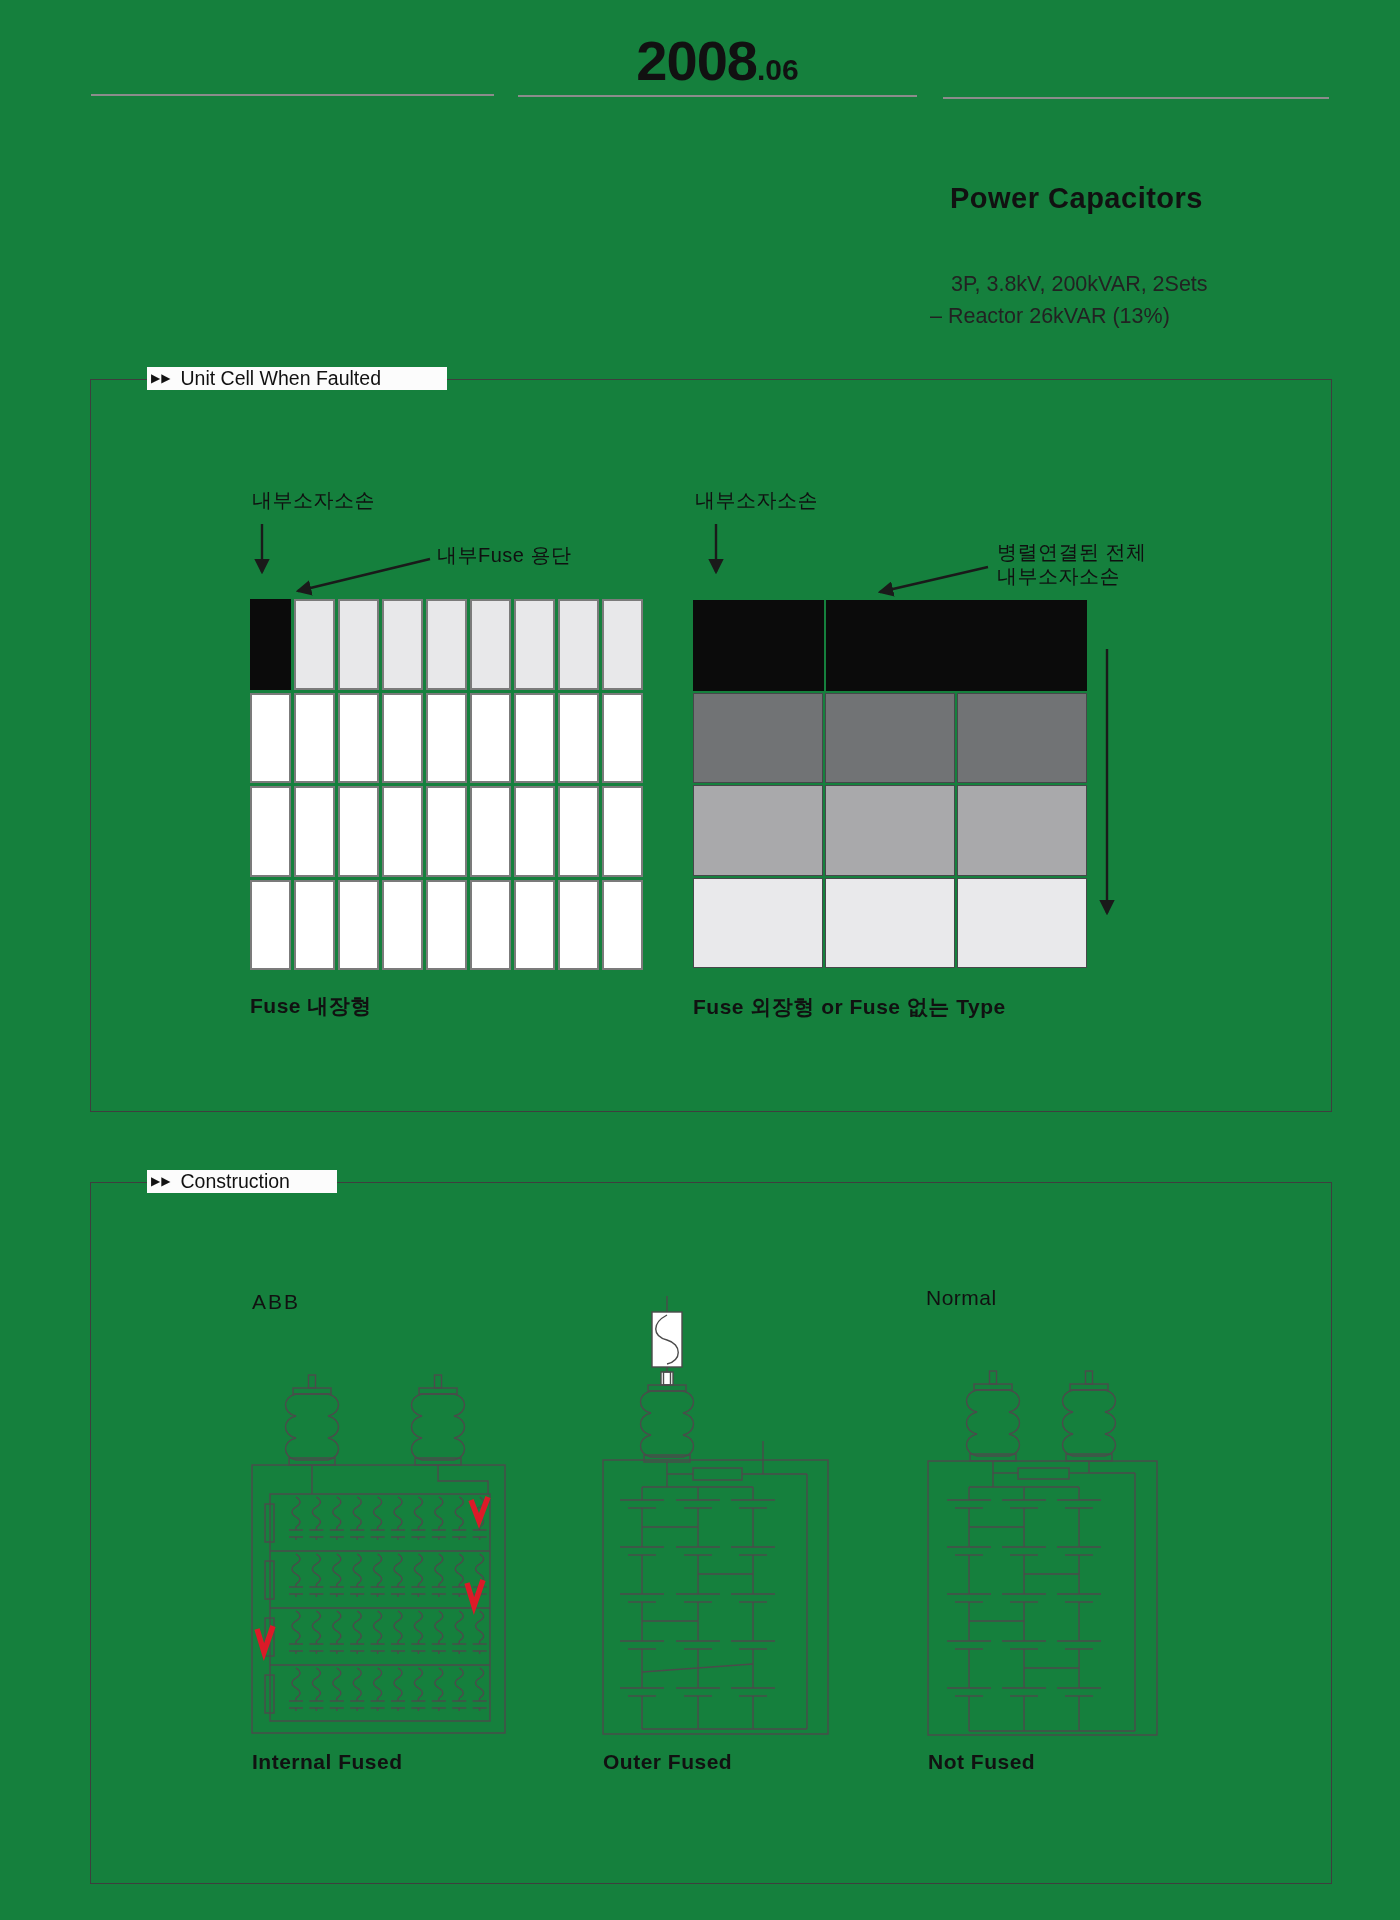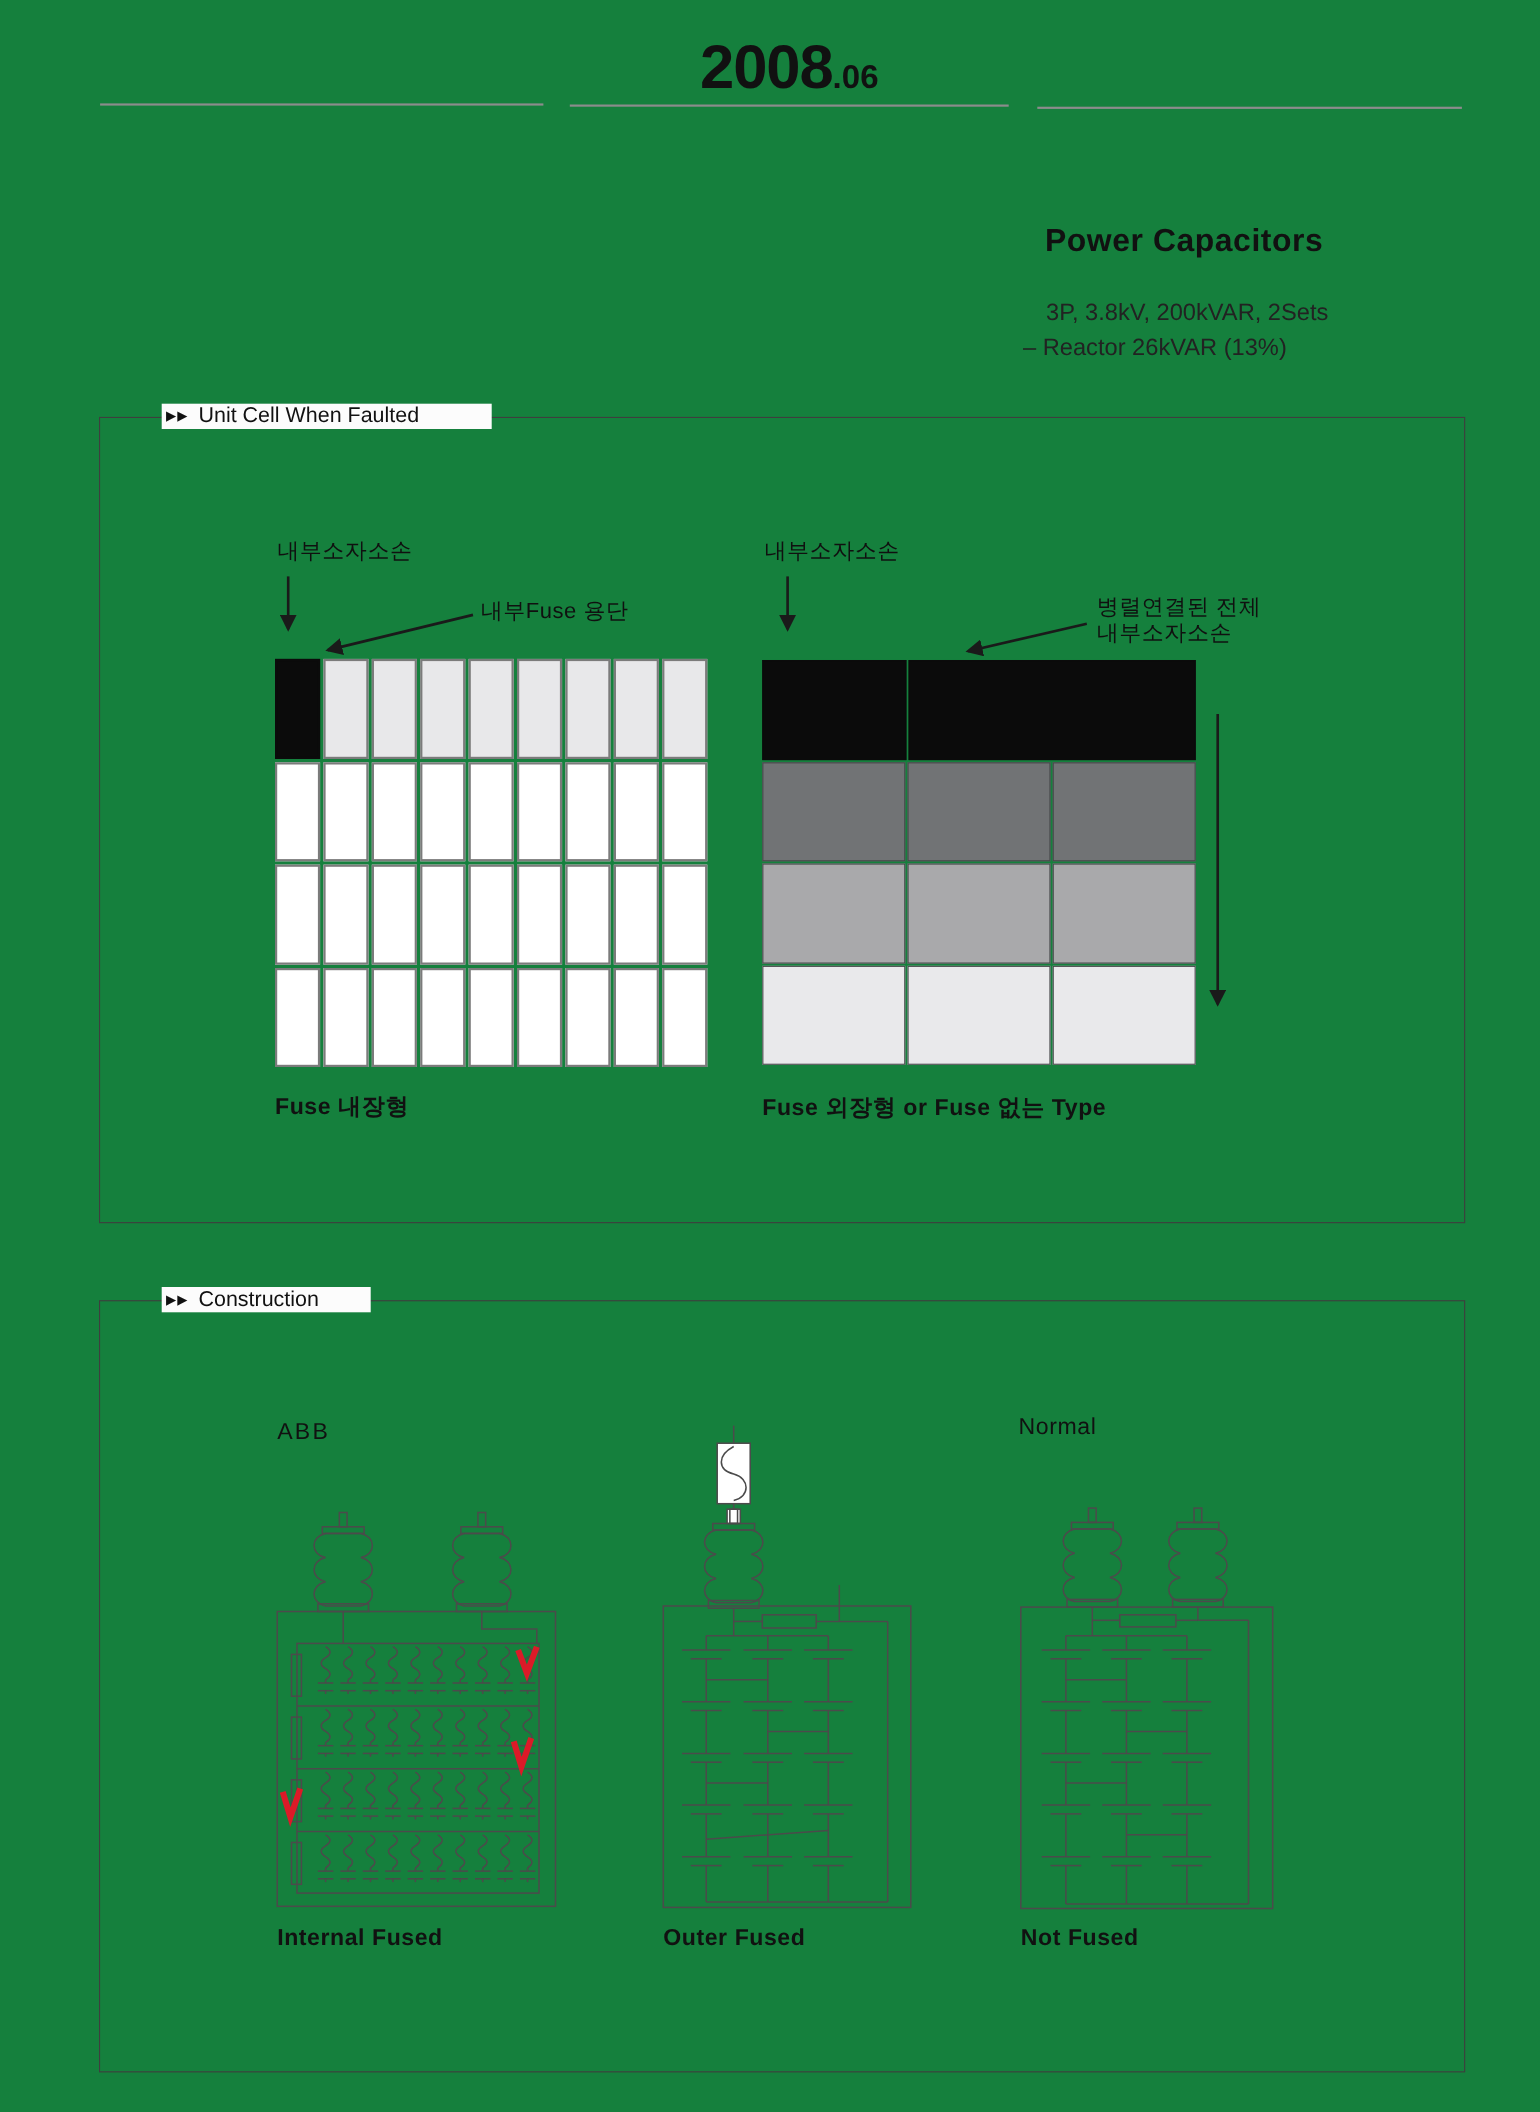--- a/index.html
+++ b/index.html
@@ -6,21 +6,21 @@
   #page{position:relative;width:1400px;height:1920px;margin:0 auto;background:#15803d;
         font-family:"Liberation Sans","DejaVu Sans",sans-serif;color:#111;overflow:hidden;}
 
   
   .rule{position:absolute;height:2px;background:#8c8c8c;}
   #date-block{position:absolute;left:518px;top:28px;width:399px;text-align:center;white-space:nowrap;}
   #date-year{font-size:56px;font-weight:800;letter-spacing:-1px;}
   #date-month{font-size:30px;font-weight:800;}
   #kr-title{position:absolute;left:940px;top:58px;width:392px;text-align:center;
             font-size:27px;font-weight:800;letter-spacing:0.5px;white-space:nowrap;}
-  #product-title{position:absolute;left:950px;top:203px;font-size:29px;font-weight:700;letter-spacing:0.5px;}
+  #product-title{position:absolute;left:950px;top:182px;font-size:29px;font-weight:700;letter-spacing:0.5px;}
   #spec-block{position:absolute;left:930px;top:268px;font-size:21.5px;line-height:32px;color:#222;}
   #spec-line1{padding-left:21px;}
 
   
   .sbox{position:absolute;border:1.6px solid #3e3e3e;}
   .section-label{position:absolute;top:-13px;left:56px;background:#fcfcfc;
                  display:flex;align-items:center;gap:9px;font-size:19.5px;
                  white-space:nowrap;padding-left:4px;}
   .section-label .mk{font-size:12px;letter-spacing:1px;line-height:19px;}
 

